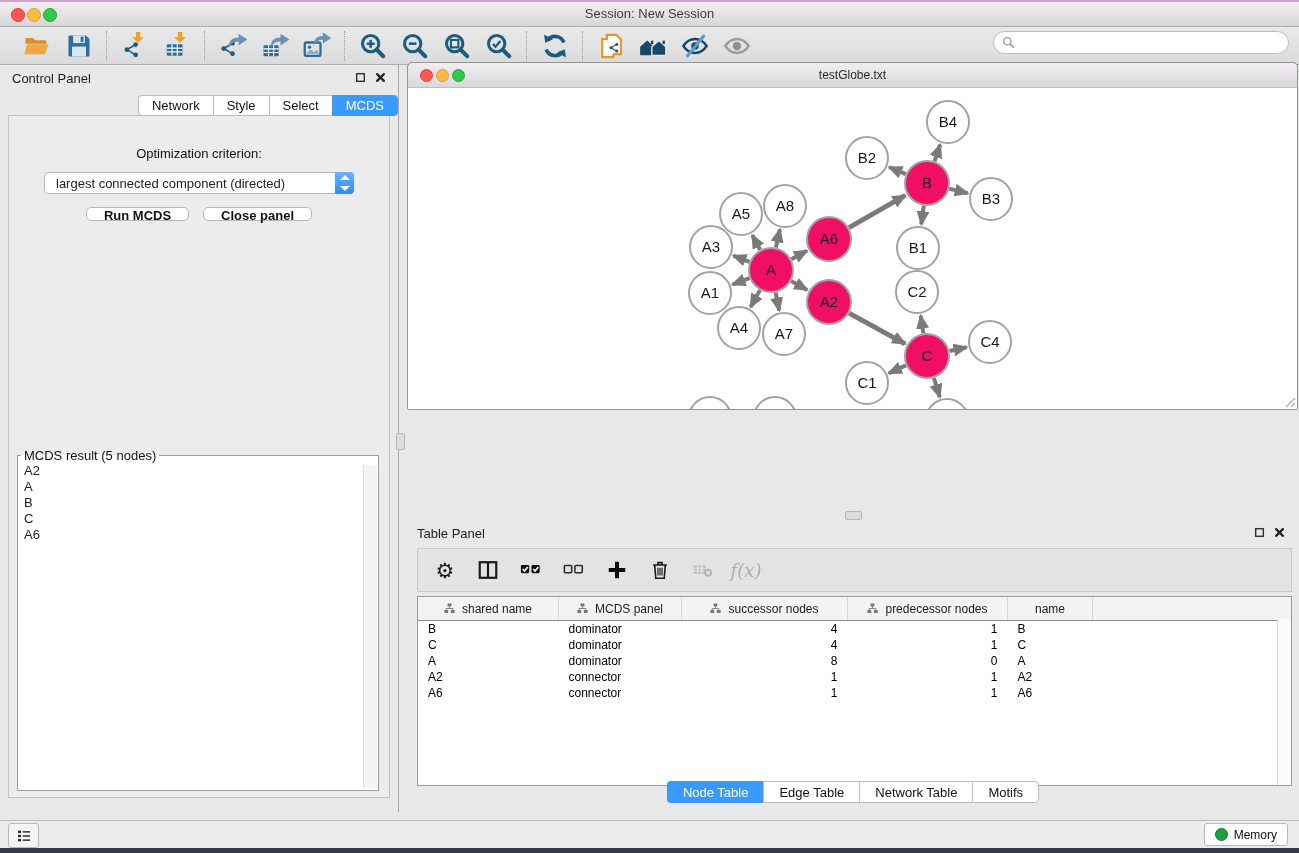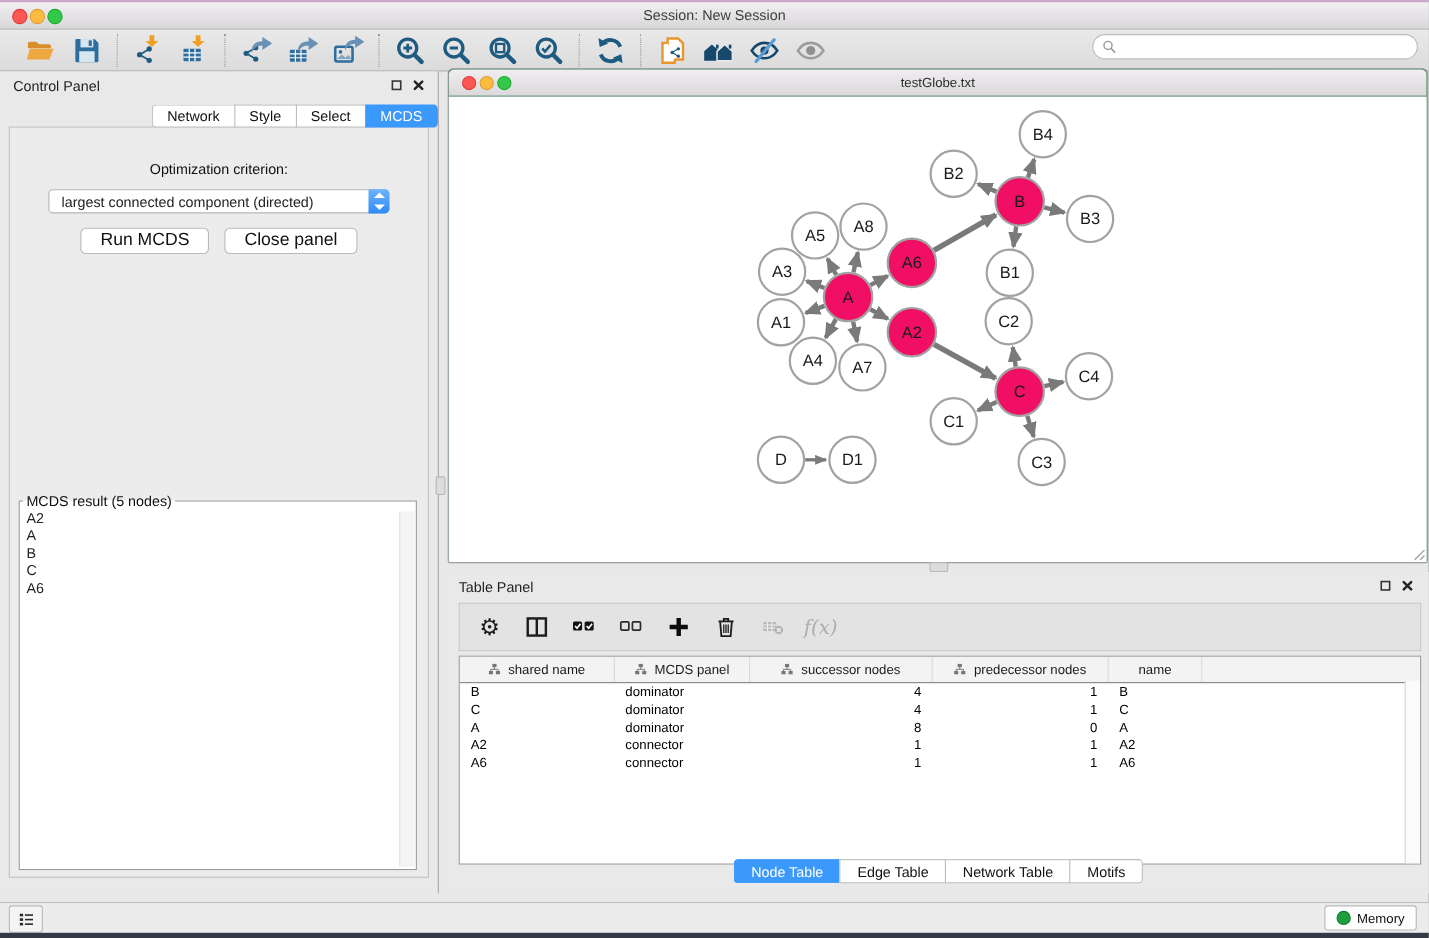--- a/index.html
+++ b/index.html
@@ -39,27 +39,27 @@
   .seg button.active{background:#3B99FC;border-color:#3B99FC;color:#fff;}
   #cp-inner{position:absolute;left:8px;right:8px;top:50px;bottom:14px;background:#ECECEC;border:1px solid #C2C2C2;}
   #opt-label{margin-top:30px;text-align:center;font-size:13px;color:#111;}
   #criterion{position:relative;margin:11px auto 0;width:310px;height:22px;background:#fff;border:1px solid #B6B6B6;border-radius:4px;display:flex;align-items:center;box-sizing:border-box;}
   #criterion .val{flex:1;font-size:13px;padding-left:11px;white-space:nowrap;overflow:hidden;}
   #criterion .stepper{width:19px;height:22px;margin:-1px -1px -1px 0;background:linear-gradient(#6EB3FD,#2E8BF7);border-radius:0 4px 4px 0;position:relative;}
   .stepper i{position:absolute;left:4.5px;width:0;height:0;border-left:5px solid transparent;border-right:5px solid transparent;}
   .stepper .up{top:3px;border-bottom:5px solid #fff;}
   .stepper .dn{bottom:3px;border-top:5px solid #fff;}
   #cp-buttons{display:flex;justify-content:center;gap:14px;margin-top:13px;}
-  #cp-buttons button{font-size:16px;height:24px;padding:0 17px;background:#fff;border:1px solid #B9B9B9;border-radius:5px;color:#111;cursor:default;}
+  #cp-buttons button{font-size:13px;height:14px;padding:0 17px;background:#fff;border:1px solid #B9B9B9;border-radius:5px;color:#111;cursor:default;font-weight:bold;}
   #result-box{position:absolute;left:8px;right:10px;top:332px;bottom:6px;border:1px solid #9C9C9C;background:#fff;margin:0;padding:0;}
   #result-box legend{font-size:13px;color:#111;margin-left:3px;padding:0 3px;}
   #result-list{list-style:none;margin:0;padding:0 0 0 6px;font-size:13px;line-height:16px;}
   #result-scroll{position:absolute;top:2px;right:1px;bottom:2px;width:13px;background:#F4F4F4;border-left:1px solid #E0E0E0;}
   
-  #net-frame{position:absolute;left:407px;top:62px;width:891px;height:450px;background:#15803d;
+  #net-frame{position:absolute;left:407px;top:62px;width:891px;height:348px;background:#f0abfc;
     border:1px solid #959595;border-radius:5px 5px 2px 2px;box-sizing:border-box;}
   #net-titlebar{position:relative;height:24px;background:linear-gradient(#F0EEF0,#DAD8DA);border-bottom:1px solid #BEBEBE;border-radius:5px 5px 0 0;}
   #net-titlebar .tl{top:6px;width:11px;height:11px;}
   #net-titlebar .t-red{left:12px;background:#FC5753;border:1px solid #DF3D38;}
   #net-titlebar .t-yellow{left:28px;background:#FDBC40;border:1px solid #DE9F34;}
   #net-titlebar .t-green{left:44px;background:#34C84A;border:1px solid #1DAD2B;}
   #net-titlebar .title{position:absolute;left:0;right:0;top:5px;text-align:center;font-size:12px;color:#2d2d2d;}
   #net-canvas{position:absolute;left:0;top:25px;right:0;bottom:0;background:#fff;overflow:hidden;}
   #graph-svg text{font-family:"Liberation Sans","DejaVu Sans",sans-serif;font-size:15px;fill:#1a1a1a;}
   #net-resize{position:absolute;right:1px;bottom:1px;width:12px;height:12px;}

